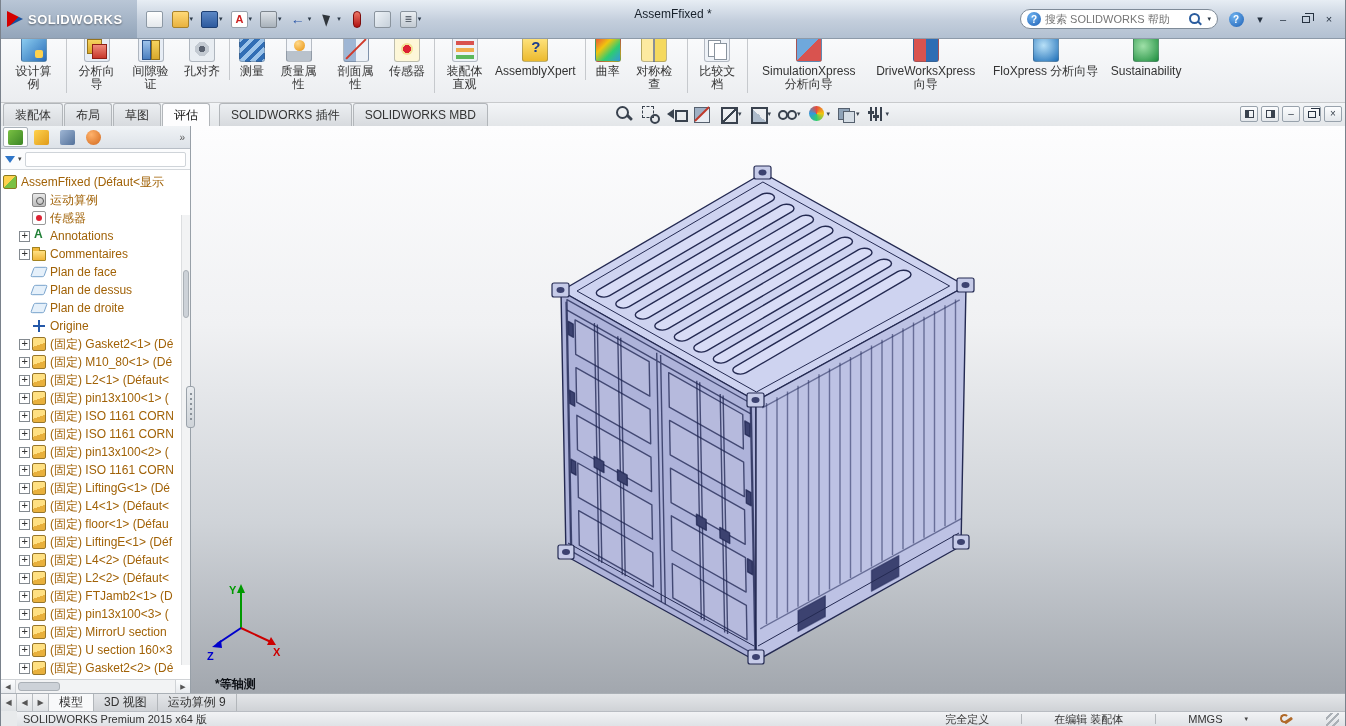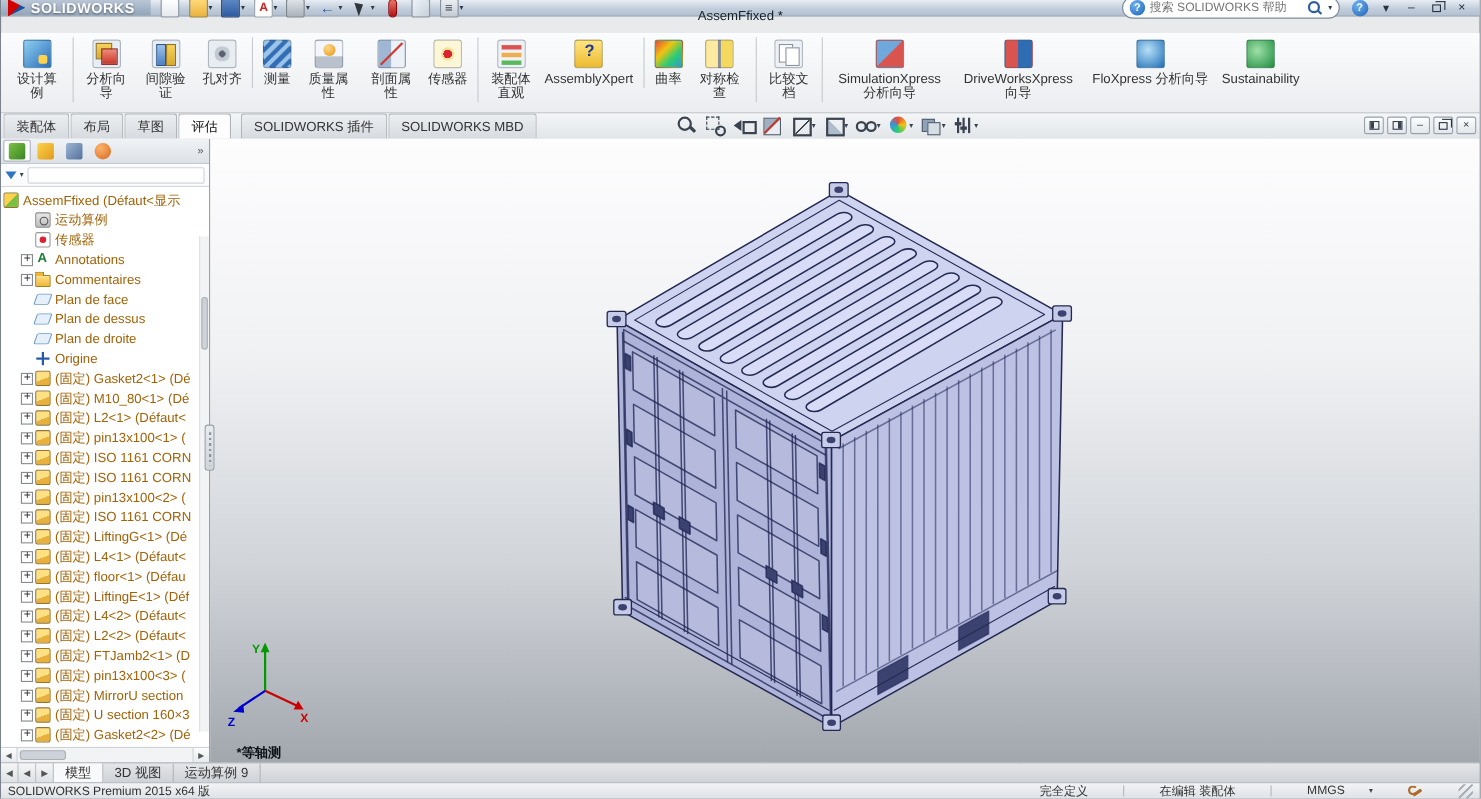--- a/index.html
+++ b/index.html
@@ -1,20 +1,20 @@
 <!DOCTYPE html>
 <html><head>
 <meta charset="utf-8">
 <style>
 *{margin:0;padding:0;box-sizing:border-box}
 html,body{width:1346px;height:726px;overflow:hidden;font-family:"Liberation Sans","DejaVu Sans",sans-serif;font-size:12px;color:#222;background:#9aa0a8}
 #app{position:relative;width:1346px;height:726px;background:#e8eaec;border-left:1px solid #7a828c;border-right:1px solid #7a828c}
 
 
-#titlebar{position:absolute;top:0;left:0;right:0;height:15px;background:linear-gradient(#e7edf4,#c3cedc 55%,#b2c0d1);border-bottom:1px solid #8d9aa9;display:flex;align-items:center;z-index:20}
+#titlebar{position:absolute;top:0;left:0;right:0;height:39px;background:linear-gradient(#e7edf4,#c3cedc 55%,#b2c0d1);border-bottom:1px solid #8d9aa9;display:flex;align-items:center;z-index:20}
 .logo{display:flex;align-items:center;gap:5px;padding:0 14px 0 6px;height:100%;background:linear-gradient(#b9c6d6,#93a5ba)}
 .logo-mark{width:16px;height:16px;background:linear-gradient(135deg,#d40000 0 55%,#1a4f9c 55%);clip-path:polygon(0 0,100% 50%,0 100%);flex:none}
 .app-name{color:#fff;font-weight:bold;font-size:13px;letter-spacing:.5px;text-shadow:0 1px 2px rgba(0,0,0,.45)}
 .ttools{display:flex;align-items:center;gap:2px;padding:0 6px}
 .tbtn{display:flex;align-items:center;height:22px;padding:0 3px;border-radius:2px}
 .ticon{width:17px;height:17px;border-radius:2px;position:relative;flex:none}
 .tarrow{font-size:7px;color:#2c3a49;margin-left:1px}
 .ti-new-doc{background:linear-gradient(#ffffff,#e4e8ec);border:1px solid #8d99a5}
 .ti-open{background:linear-gradient(#ffd977,#e9b23e);border:1px solid #a8822a}
 .ti-save{background:linear-gradient(#5b87c5,#2d5a9e);border:1px solid #1d3f73}
@@ -168,21 +168,21 @@
 
 
 #bottomtabs{position:absolute;left:0;top:693px;right:0;height:18px;background:linear-gradient(#e4e6e9,#cfd2d6);border-top:1px solid #aab0b6;display:flex;align-items:stretch;z-index:11}
 .bt-navs{display:flex}
 .bt-nav{width:16px;display:flex;align-items:center;justify-content:center;font-size:8px;color:#555;border-right:1px solid #b8bcc0;background:linear-gradient(#f4f5f6,#dfe2e5)}
 .btabs{display:flex}
 .btab{display:flex;align-items:center;padding:0 10px;border-right:1px solid #b2b6ba;color:#333}
 .btab.active{background:#f8f9fa;font-weight:normal}
 
 
-#statusbar{position:absolute;left:0;top:711px;right:0;height:15px;background:linear-gradient(#f2f3f5,#dfe2e6);border-top:1px solid #b8bcc2;display:flex;align-items:center;font-size:11px;color:#333;padding:3px 6px;gap:32px;z-index:11}
+#statusbar{position:absolute;left:16px;top:711px;right:0;height:15px;background:linear-gradient(#f2f3f5,#dfe2e6);border-top:1px solid #b8bcc2;display:flex;align-items:center;font-size:11px;color:#333;padding:3px 6px;gap:32px;z-index:11}
 .sb-left{flex:1}
 .sb-sep{width:1px;height:10px;background:#b4b8bc}
 .sb-arrow{font-size:7px;color:#444;margin-left:-10px}
 .wrench{width:14px;height:14px;position:relative}
 .wrench::before{content:"";position:absolute;left:4px;top:7px;width:9px;height:3px;background:#b06a2a;transform:rotate(-35deg);border-radius:1px}
 .wrench::after{content:"";position:absolute;left:0;top:2px;width:5px;height:5px;border:2px solid #b06a2a;border-radius:50%;border-right-color:transparent}
 .sb-grip{width:13px;height:13px;background:repeating-linear-gradient(135deg,transparent 0 3px,#aab0b6 3px 5px)}
 </style>
 </head>
 <body>

